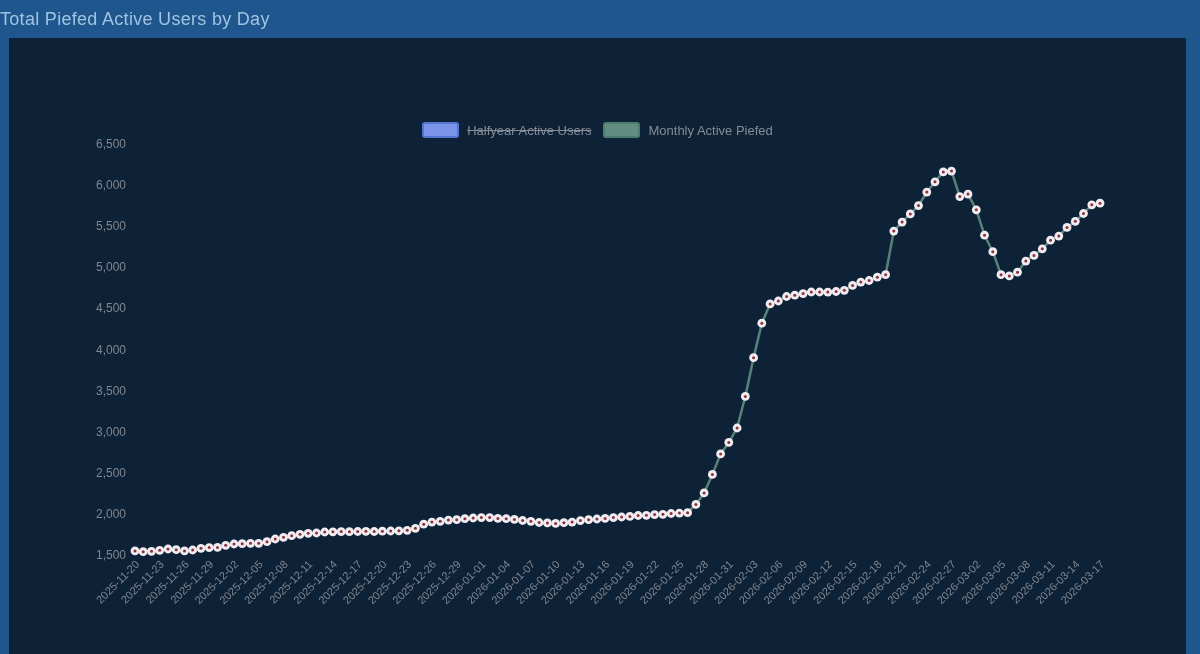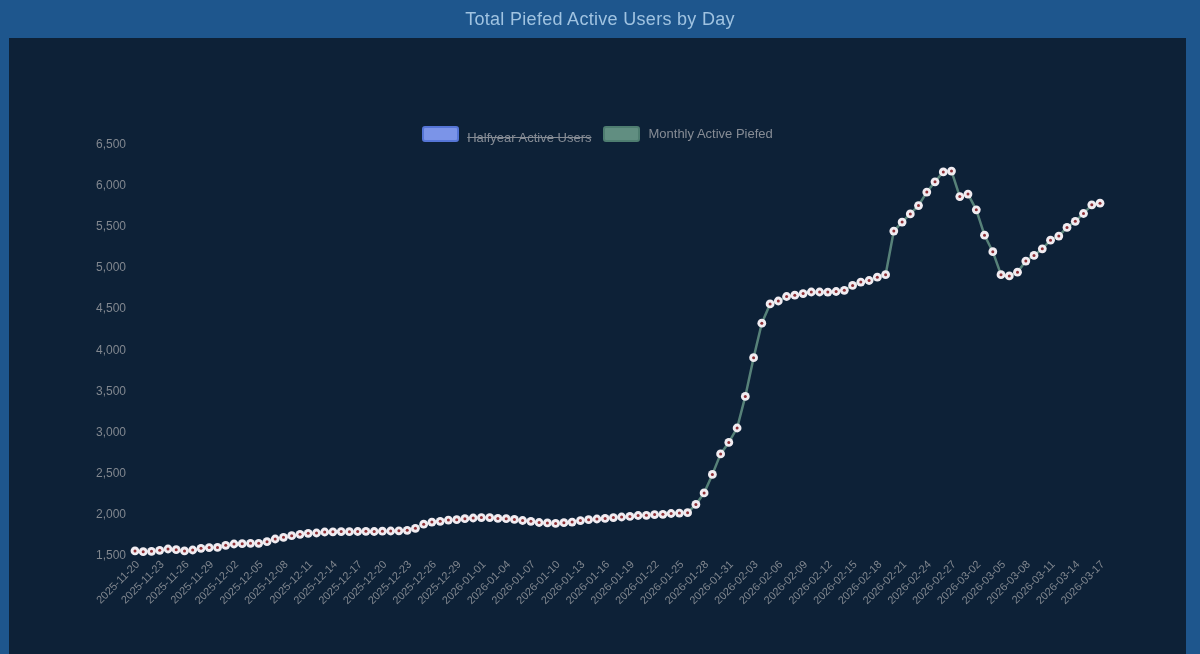--- a/index.html
+++ b/index.html
@@ -6,37 +6,37 @@
     --frame:#1e568d; --panelbg:#0d2137; --title:#a0c3e1;
     --axis:#81878f; --legendlabel:#868c95;
   }
   html,body{margin:0;padding:0;}
   body{
     width:1200px;height:654px;position:relative;overflow:hidden;
     background:var(--frame);
     font-family:"Liberation Sans", sans-serif;
   }
   .titlebar{
-    height:38px;display:flex;align-items:center;justify-content:center;border-radius:15px;
+    height:38px;display:flex;align-items:center;justify-content:flex-start;border-radius:15px;
   }
   .titlebar h1{
     margin:0;font-size:18px;font-weight:400;color:var(--title);letter-spacing:.3px;
   }
   .panel{
     position:absolute;left:9px;top:38px;width:1177px;height:616px;
     background:var(--panelbg);
   }
   .legend{
     position:absolute;left:0;top:84px;width:100%;
     display:flex;justify-content:center;align-items:center;gap:12px;
   }
   .legend-item{display:flex;align-items:center;gap:8px;cursor:pointer;}
   .swatch{width:37px;height:16px;border-radius:3px;box-sizing:border-box;border:2px solid transparent;}
   .legend-label{font-size:13px;color:var(--legendlabel);}
-  .legend-label.struck{text-decoration:line-through;margin-top:8px;}
+  .legend-label.struck{text-decoration:line-through;}
   svg.chart{position:absolute;left:0;top:0;font-family:"Liberation Sans", sans-serif;}
 </style>
 </head>
 <body>
 
 <header class="titlebar">
   <h1>Total Piefed Active Users by Day</h1>
 </header>
 
 <main class="panel">

